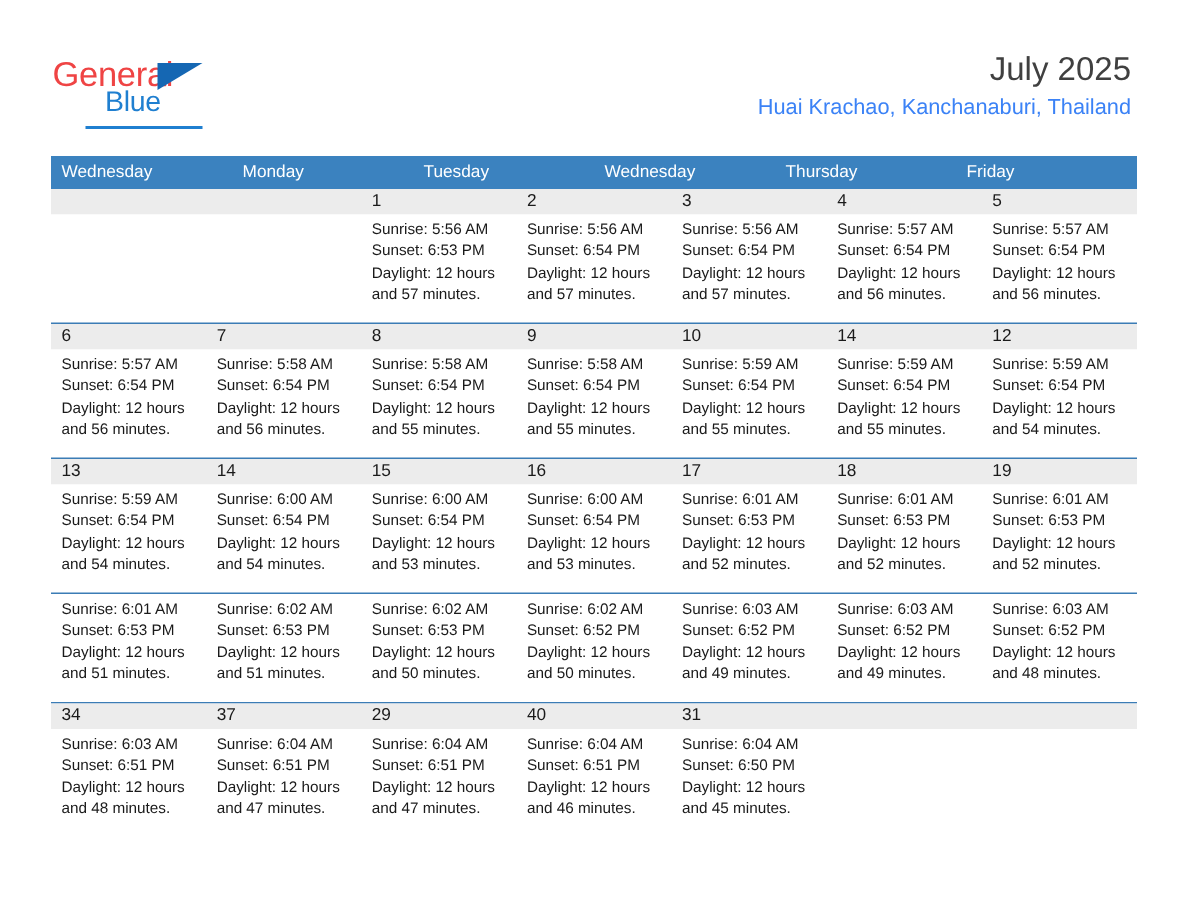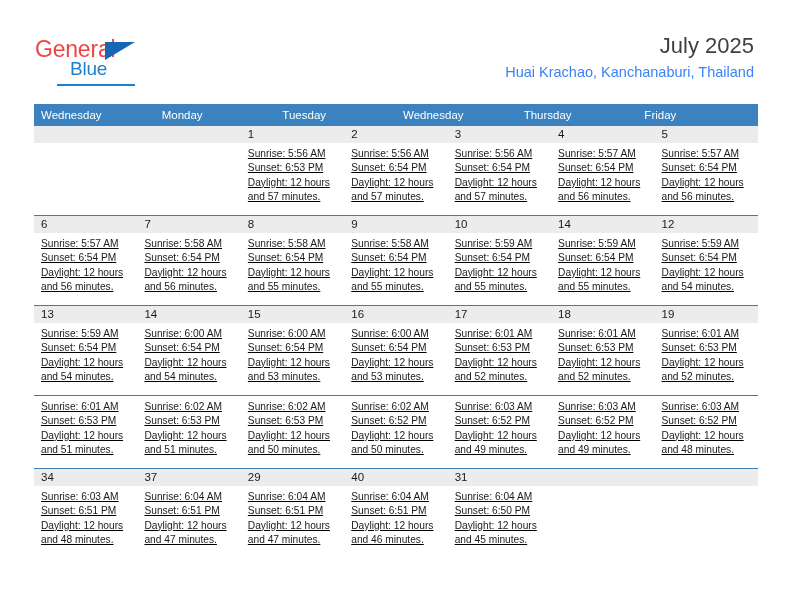--- a/index.html
+++ b/index.html
@@ -130,21 +130,20 @@
     display: flex;
     width: 724px;
     height: 17px;
     background: #ececec;
   }
   .week-body {
     display: flex;
     width: 724px;
     height: 72px;
     background: #ffffff;
-    text-decoration: underline;
   }
 
   .num-cell {
     flex: 1 1 0;
     font-size: 11.5px;
     color: #1a1a1a;
     line-height: 17px;
     padding-left: 7px;
     box-sizing: border-box;
   }

